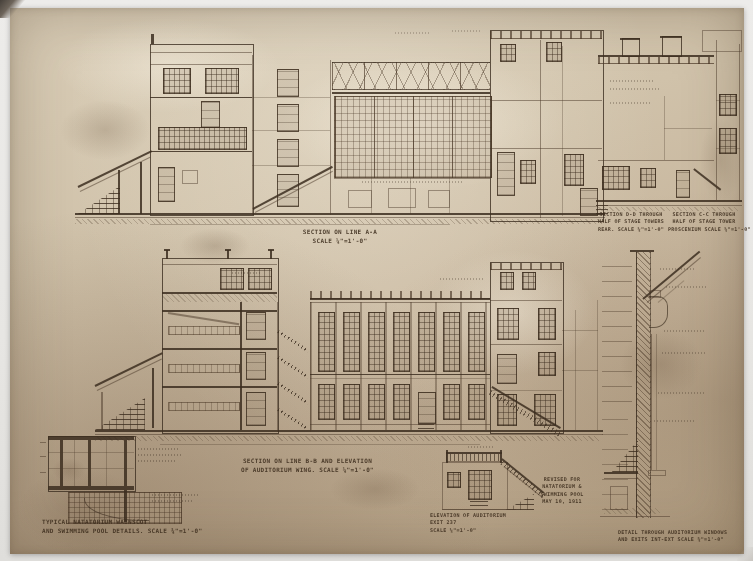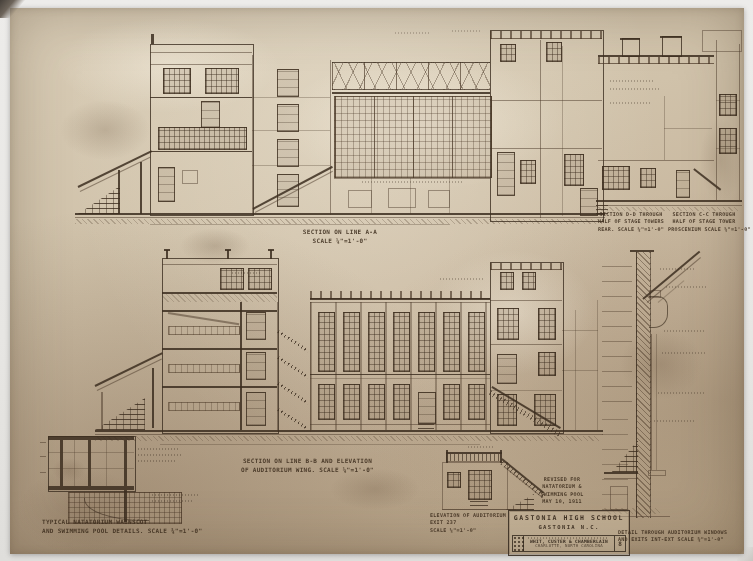--- a/index.html
+++ b/index.html
@@ -418,32 +418,19 @@
     <span>SCALE ¼"=1'-0"</span>
   </div>
 
   <div class="cap small" style="left:516px;top:476px;width:92px">
     <span>REVISED FOR</span>
     <span>NATATORIUM &amp;</span>
     <span>SWIMMING POOL</span>
     <span>MAY 10, 1911</span>
   </div>
 
-  <div class="tb" style="left:508px;top:510px;width:120px;height:44px">
-    <div class="tb-project">GASTONIA HIGH SCHOOL</div>
-    <div class="tb-loc">GASTONIA N.C.</div>
-    <div class="tb-strip">
-      <div class="tb-box dots"></div>
-      <div class="tb-mid">
-        <div class="scr" style="left:4px;top:1px;width:80px;opacity:.6"></div>
-        <div class="tb-arch">WHIT, CUSTER &amp; CHAMBERLAIN</div>
-        <div class="tb-archloc">CHARLOTTE, NORTH CAROLINA</div>
-      </div>
-      <div class="tb-box tb-num">8</div>
-    </div>
-  </div>
 
   <div class="cap small left" style="left:618px;top:529px;width:126px">
     <span>DETAIL THROUGH AUDITORIUM WINDOWS</span>
     <span>AND EXITS INT-EXT SCALE ¾"=1'-0"</span>
   </div>
 
 </div>
 
 </body></html>

